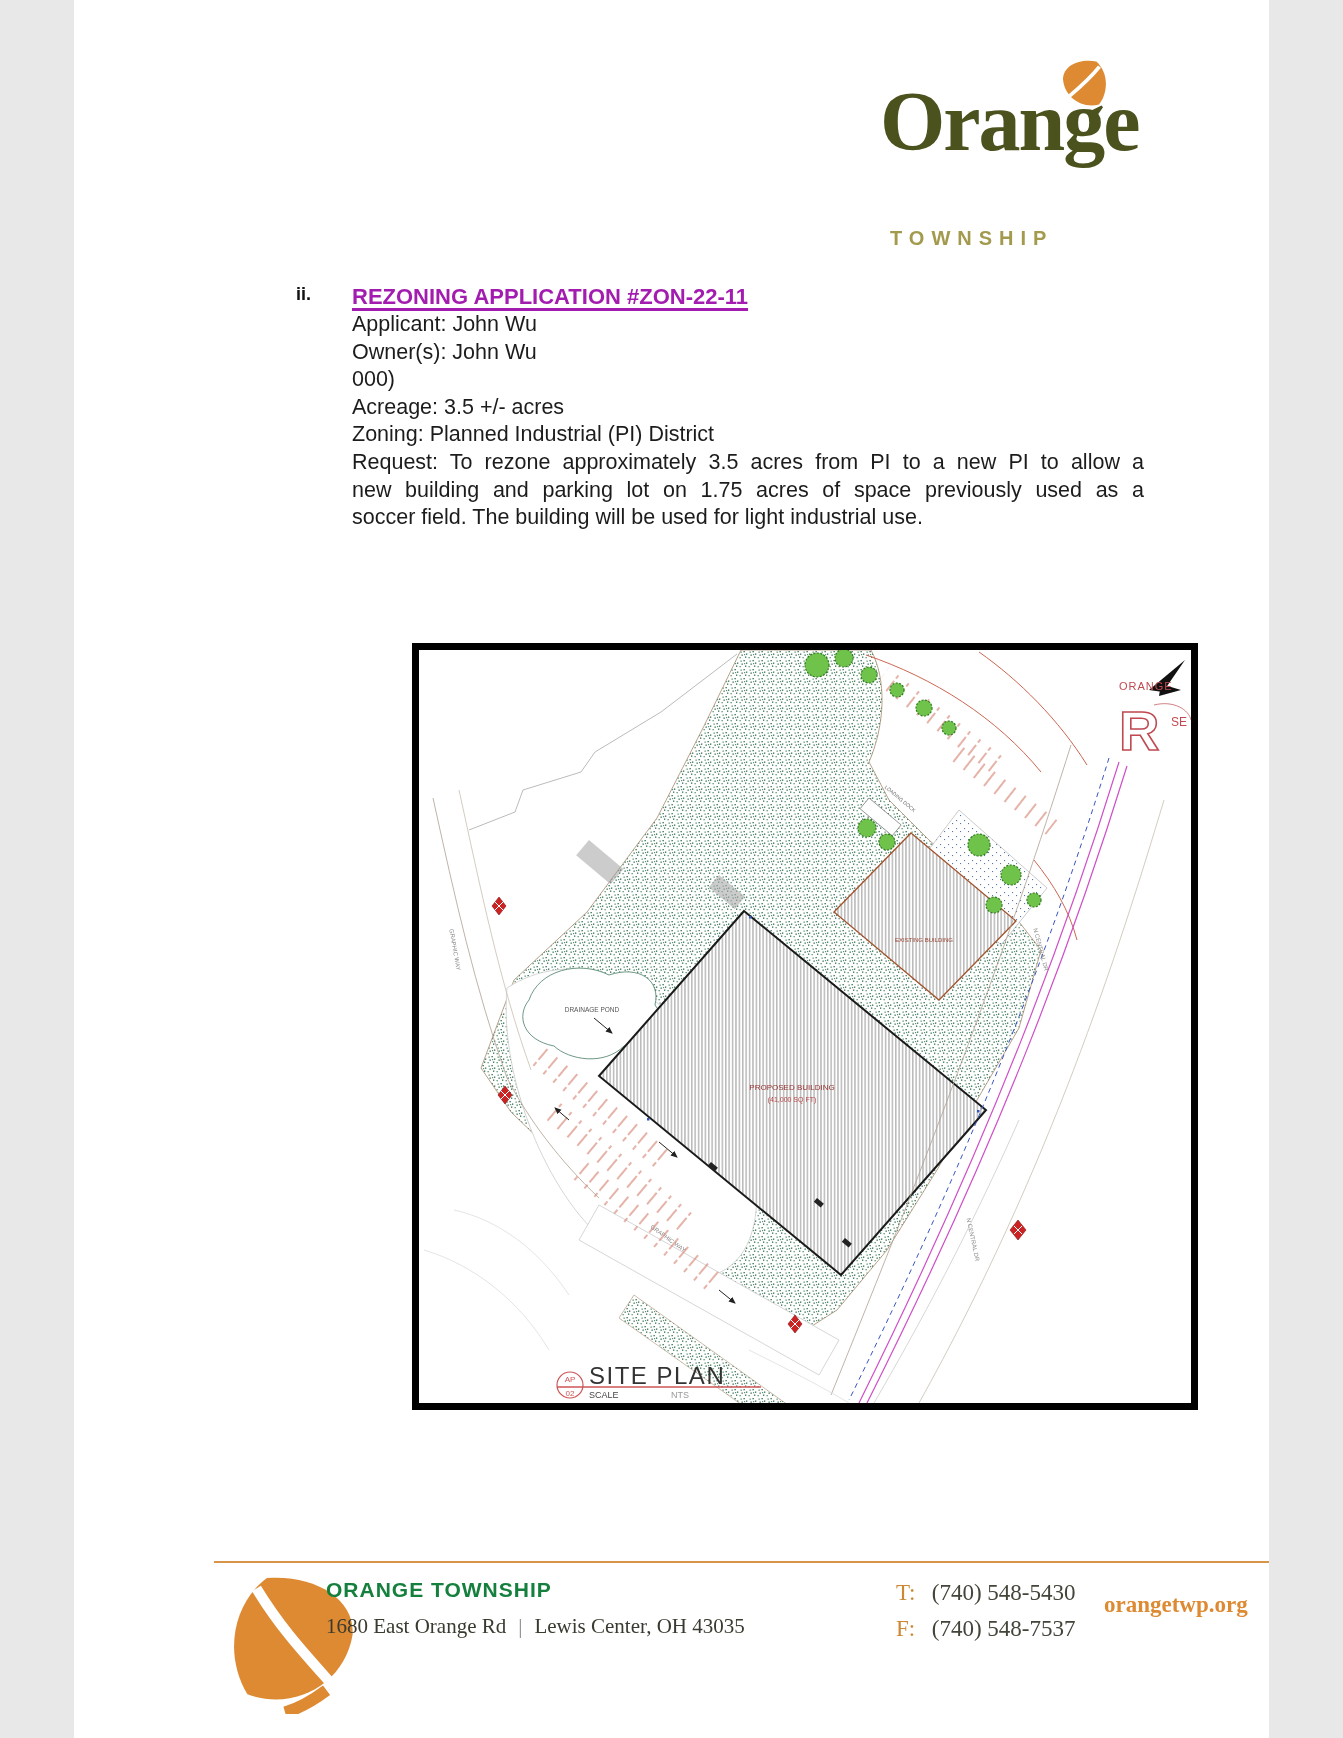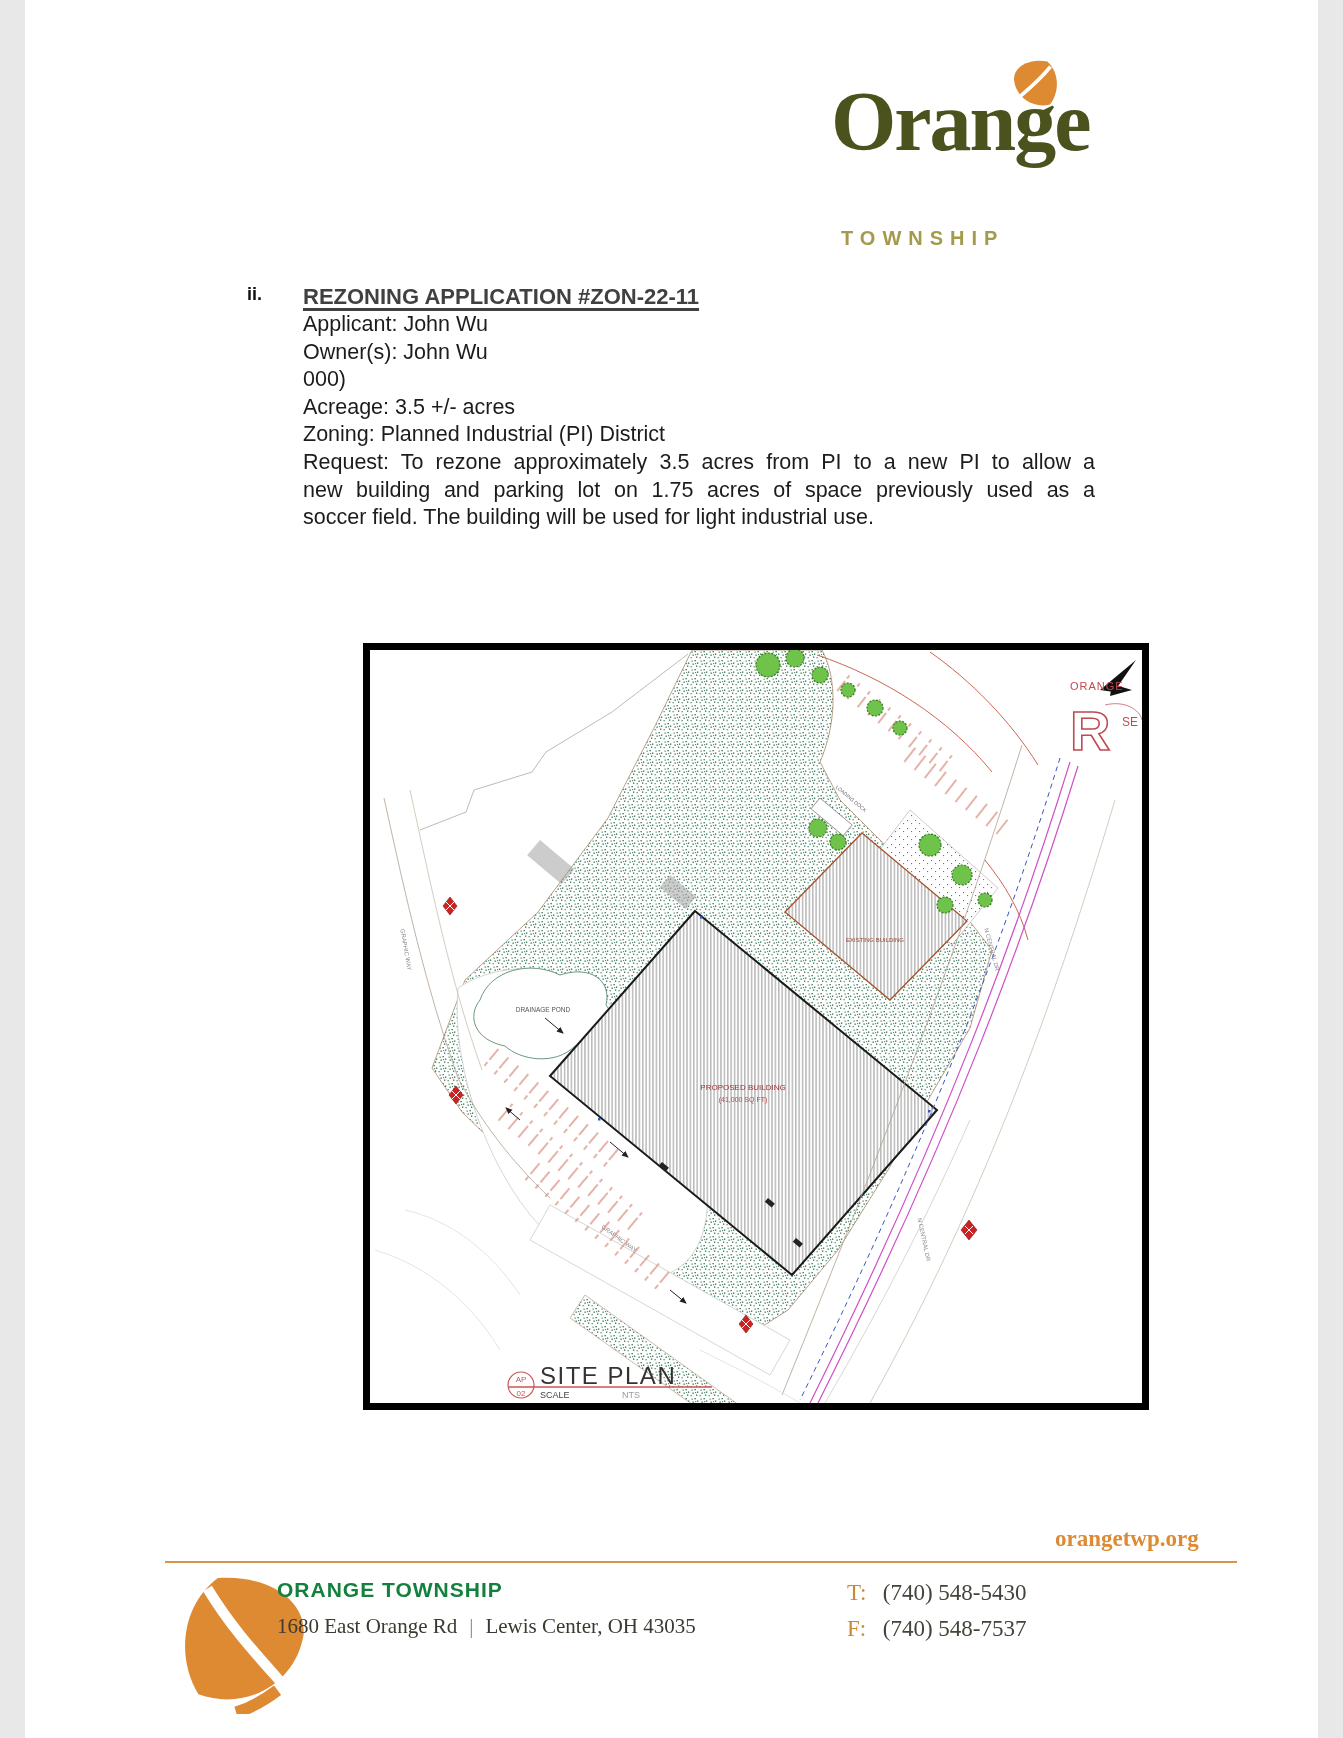--- a/index.html
+++ b/index.html
@@ -1,35 +1,35 @@
 <!DOCTYPE html>
 <html><head>
 <meta charset="utf-8">
 <style>
   html,body{margin:0;padding:0;background:#e8e8e8;}
   .page{
-    position:relative;width:1293px;height:1738px;background:#ffffff;
+    position:relative;width:1195px;height:1738px;background:#ffffff;
     font-family:"Liberation Sans",sans-serif;overflow:hidden;margin:0 auto;
   }
   
   .logo{position:absolute;left:800px;top:58px;width:310px;height:160px;}
   .logo-name{
     position:absolute;left:6px;top:22px;
     font-family:"Liberation Serif",serif;font-weight:bold;
     font-size:84px;line-height:1;color:#4c521d;letter-spacing:-2px;
   }
   .logo-township{
     position:absolute;left:16px;top:124px;
     font-size:20px;font-weight:bold;color:#a39a4e;letter-spacing:7px;margin-top:45px;
   }
   .logo-leaf{position:absolute;left:182px;top:0px;width:56px;height:52px;transform:rotate(14deg);}
   
   .sec-index{position:absolute;left:222px;top:284px;font-size:18px;font-weight:bold;color:#111;}
   .sec-title{
-    position:absolute;left:278px;top:284px;font-size:22px;font-weight:bold;color:#404040;
+    position:absolute;left:278px;top:284px;font-size:22px;font-weight:bold;color:#a21caf;
     text-decoration:underline;text-decoration-thickness:2.5px;text-underline-offset:4px;
   }
   .body-block{position:absolute;left:278px;top:311px;width:792px;color:#1c1c1c;}
   .body-line{font-size:21.5px;line-height:27.6px;white-space:nowrap;}
   .body-line.j{white-space:normal;text-align:justify;text-align-last:justify;}
   
   .plan-box{
     position:absolute;left:338px;top:643px;width:786px;height:767px;
     border:7px solid #000;box-sizing:border-box;background:#fff;
   }
@@ -44,21 +44,21 @@
   .footer-address{
     position:absolute;left:252px;top:1614px;font-family:"Liberation Serif",serif;
     font-size:21px;color:#3a3a30;
   }
   .footer-address .sep{color:#8a8a8a;padding:0 12px;}
   .contact-row{position:absolute;font-family:"Liberation Serif",serif;font-size:23px;color:#44443a;}
   .contact-row .lbl{color:#cc8833;display:inline-block;width:30px;}
   .row-t{left:822px;top:1580px;}
   .row-f{left:822px;top:1616px;}
   .footer-web{
-    position:absolute;left:1030px;top:1526px;font-family:"Liberation Serif",serif;
+    position:absolute;left:1030px;top:1592px;font-family:"Liberation Serif",serif;
     font-size:23px;font-weight:bold;color:#dd8a33;
   }
   text{font-family:"Liberation Sans",sans-serif;}
 </style>
 </head>
 <body>
 
 <div class="page">
 
   <div class="logo">

